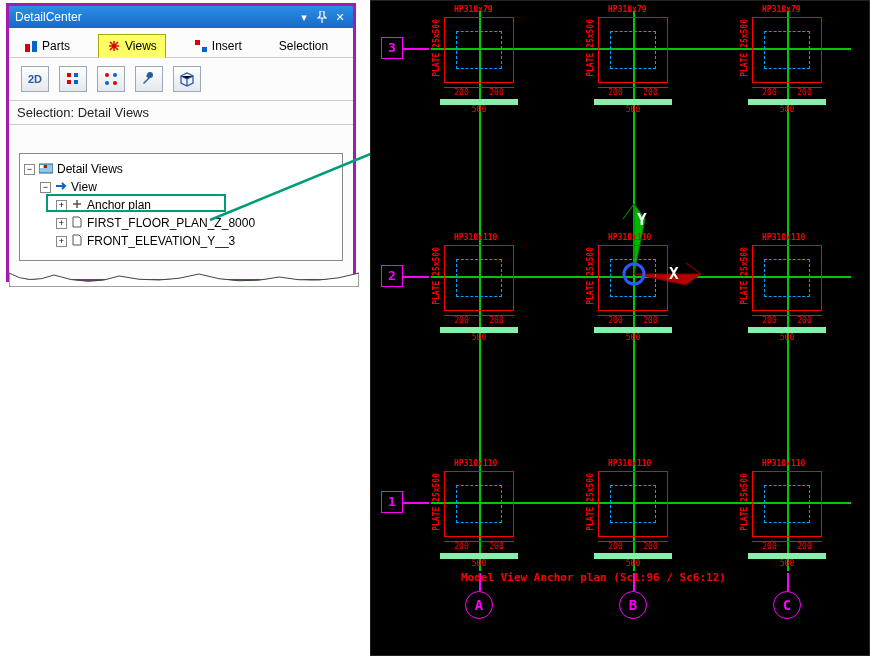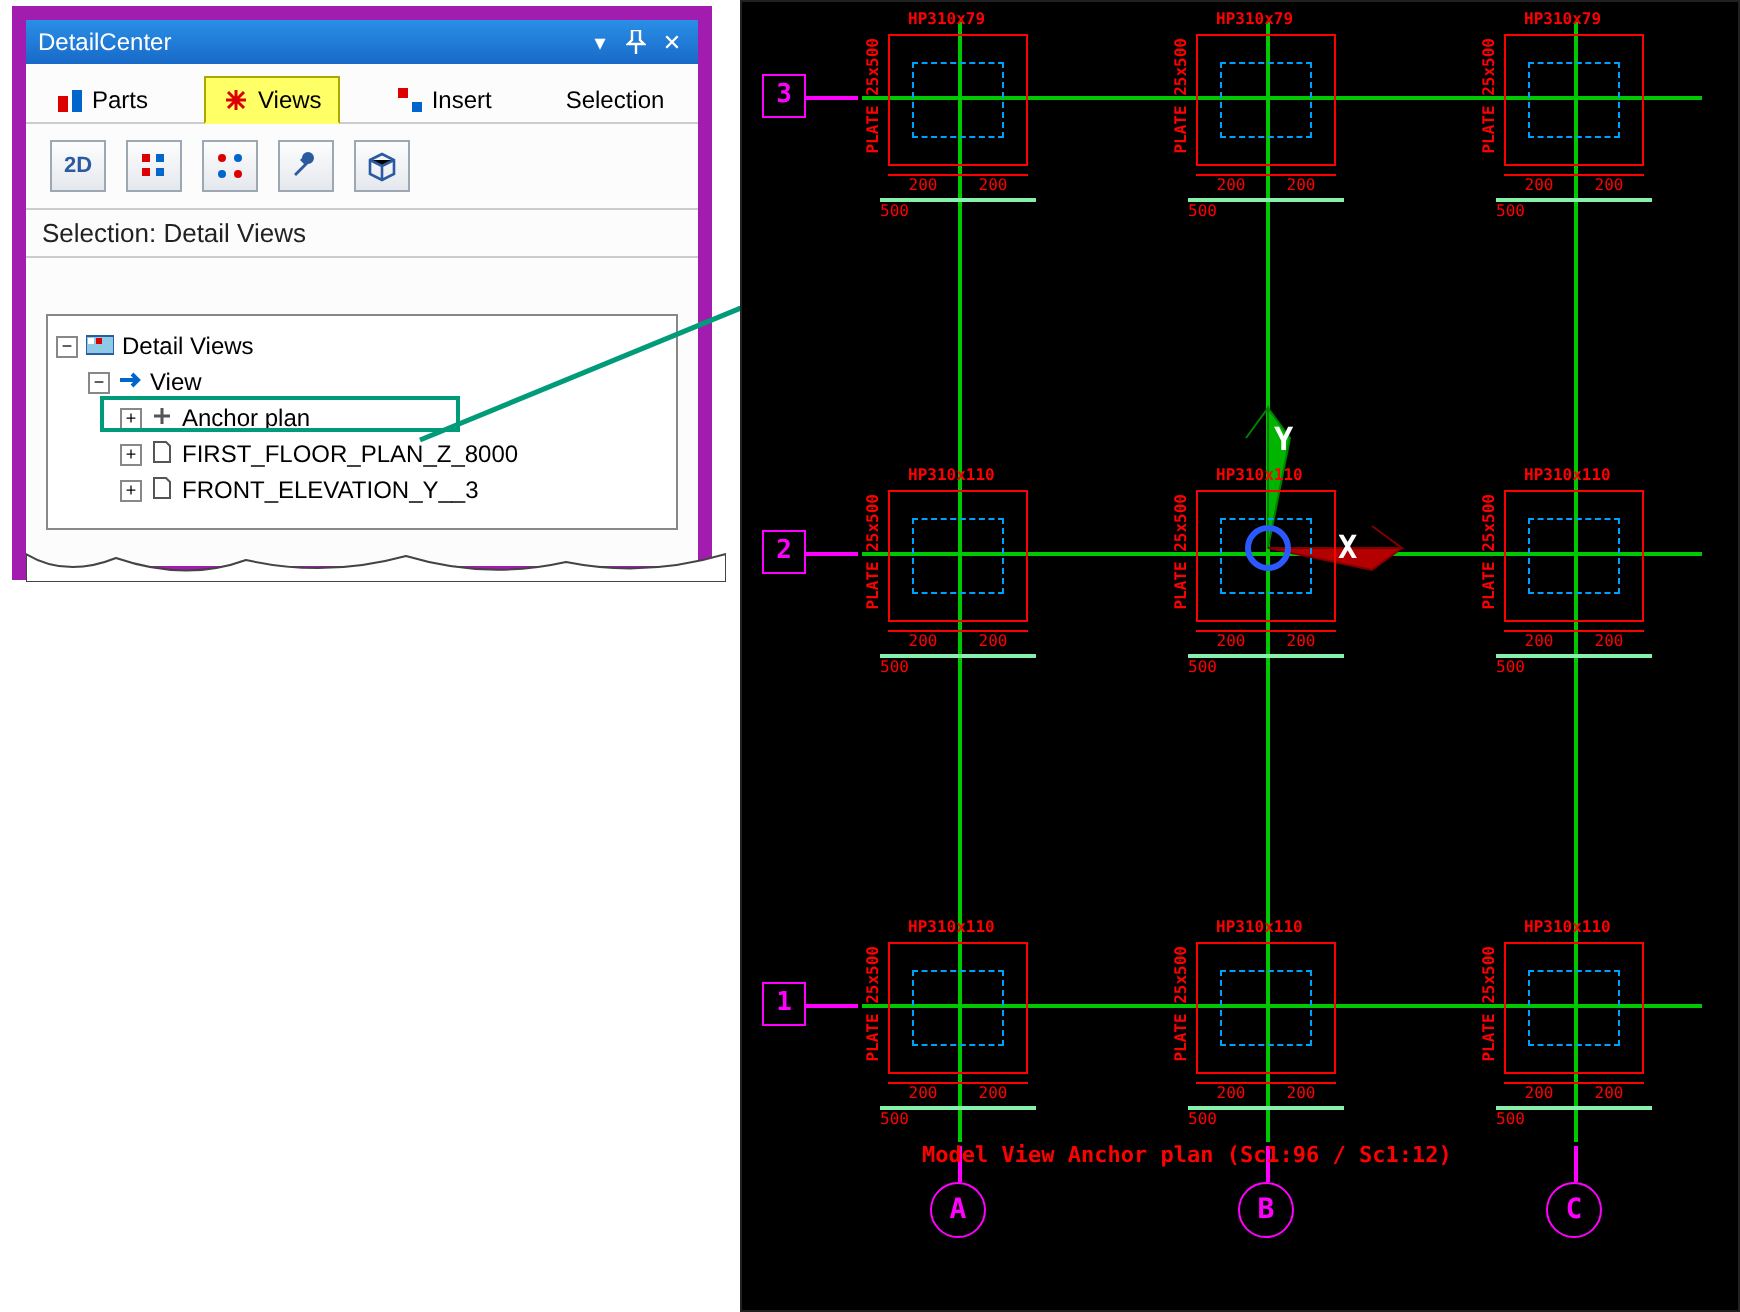--- a/index.html
+++ b/index.html
@@ -9,21 +9,21 @@
     font-family: "Segoe UI", Tahoma, sans-serif;
     font-size: 12px;
     background: #fff;
     position: relative;
   }
   
   .panel {
     position: absolute;
     left: 6px; top: 3px;
     width: 350px;
-    border: 7px solid #a21caf;
+    border: 3px solid #a21caf;
     background: #fcfcfc;
   }
   .titlebar {
     height: 22px;
     background: linear-gradient(#2a8fe6, #1869c8);
     color: #fff;
     display: flex; align-items: center;
     padding: 0 4px 0 6px;
     font-size: 12px;
   }
@@ -160,21 +160,22 @@
     left: 10px; right: 10px; bottom: 0;
     height: 12px;
     border-top: 1px solid #f00;
     display: flex; justify-content: space-around;
     color: #f00; font: 8px monospace;
   }
   .fp-dim-h2 {
     position: absolute;
     left: 6px; right: 6px; bottom: -10px;
     height: 10px;
-    border-top: 2px solid #86efac;
+    border-top: 6px solid #86efac;
+    text-align: center;
     color: #f00; font: 8px monospace;
   }
   .fp-label-top {
     position: absolute;
     left: 20px; top: 0;
     color: #f00; font: bold 8px monospace;
   }
   .fp-label-left {
     position: absolute;
     left: -2px; top: 14px;
@@ -479,15 +480,15 @@
     <div class="fp-label-top">HP310x110</div>
     <div class="fp-plate"></div>
       <div class="fp-inner"></div>
     <div class="fp-dim-h">
         <span>200</span>
         <span>200</span>
       </div>
     <div class="fp-dim-h2">500</div>
   </div>
 
-  <div class="model-caption" style="left:90px; top:570px;">Model View Anchor plan (Sc1:96 / Sc1:12)</div>
+  <div class="model-caption" style="left:90px; top:570px;">Model View Anchor plan (Sc1:96 / Sc6:12)</div>
 
 </div>
 
 </body></html>

